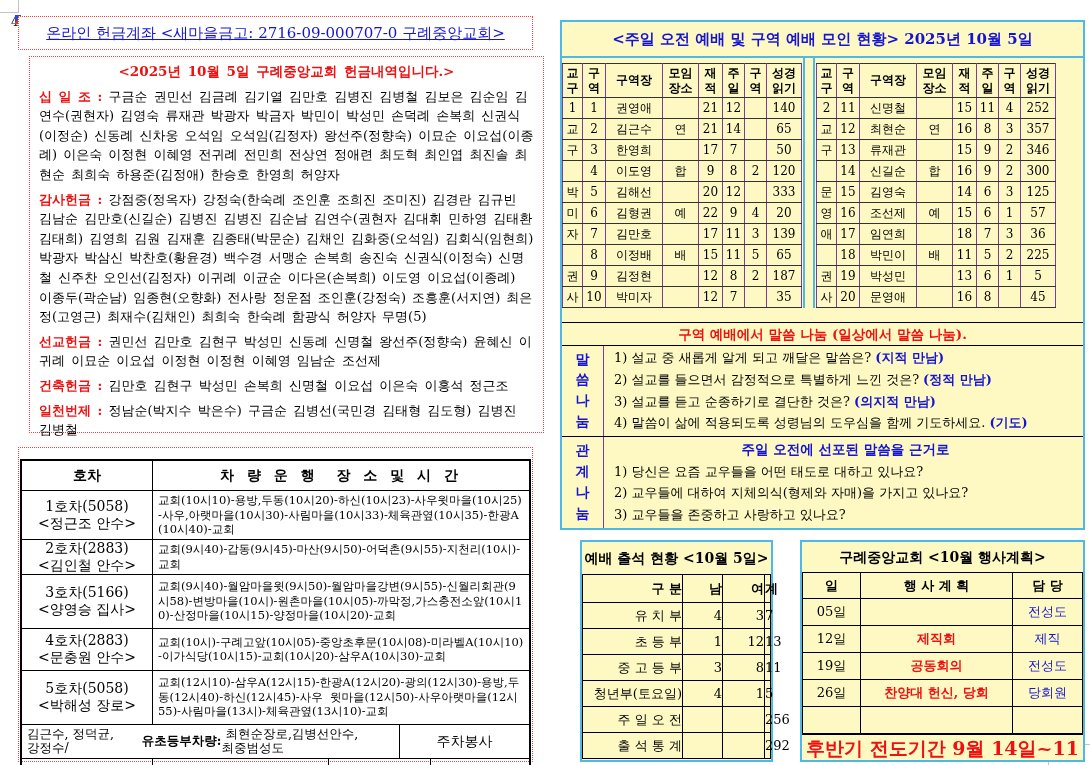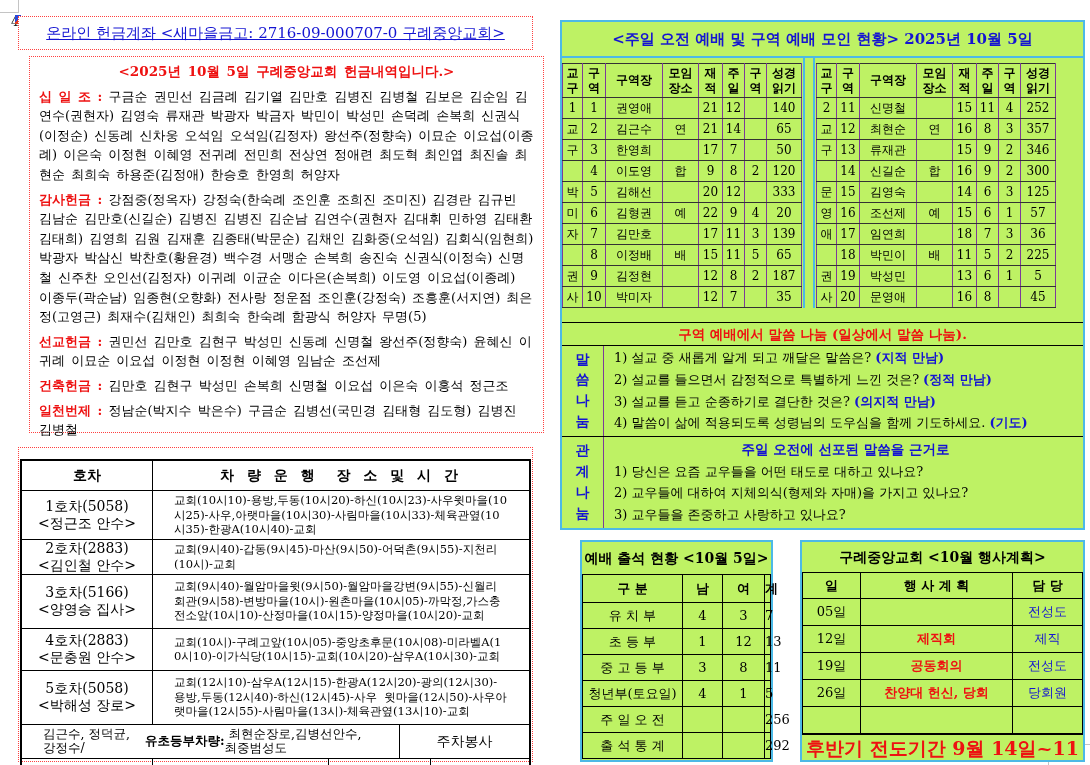--- a/index.html
+++ b/index.html
@@ -27,30 +27,30 @@
   .off .lab{color:var(--red);font-weight:bold}
 
   
   .boxC{left:18px;top:447px;width:515px;height:315px;padding:11px 1px 0 1px}
   .veh{border:2px solid #000;font-size:12.5px}
   .vrow{display:flex;border-top:1px solid #000;align-items:stretch}
   .vrow:first-child{border-top:0}
   .vcell{border-left:1px solid #000;display:flex;align-items:center}
   .vcell:first-child{border-left:0}
   .vc1{width:130px;flex-direction:column;justify-content:center;text-align:center;font-size:14px;line-height:17px}
-  .vc2{flex:1;padding:2px 21px;font-size:11.5px;line-height:14.5px;word-break:break-all;white-space:pre-wrap}
+  .vc2{flex:1;padding:2px 5px;font-size:11.5px;line-height:14.5px;word-break:break-all;white-space:pre-wrap}
   .vhead{height:29px;font-weight:bold}
   .vhead .vc2{font-size:14px;letter-spacing:4px;justify-content:center;word-break:keep-all}
   .h42{min-height:42px}.h30{min-height:30px}.h54{min-height:54px}.h25{min-height:25px}.h27{min-height:27px}
   .vmid{width:176px;justify-content:center;font-size:12.5px}
   .vmid2{width:102px;justify-content:center;font-size:12.5px}
   .vlast{flex:1;justify-content:center;font-size:12.5px}
 
   
-  .cyanbox{border:2px solid var(--cyan);background:#bef264}
+  .cyanbox{border:2px solid var(--cyan);background:#fef9c3}
   .boxR1{left:560px;top:20px;width:525px;height:510px;display:flex;flex-direction:column}
   .r1-title{height:36px;line-height:34px;text-align:center;color:var(--blue);font-weight:bold;
             font-size:15px;border-bottom:2px solid var(--cyan)}
   .grp-wrap{height:286px;display:flex;justify-content:flex-start;align-items:flex-start;padding-top:5px}
   table.group{border-collapse:collapse;font-size:12px;table-layout:fixed}
   table.group th,table.group td{border-left:1px solid var(--purple);border-right:1px solid var(--purple);
       border-top:1px solid #333;border-bottom:1px solid #333;text-align:center;padding:0 1px;
       word-break:break-all;overflow:hidden}
   table.group th{height:34px;line-height:15px;font-weight:bold}
   table.group td{height:21px}
@@ -68,21 +68,21 @@
   .qbody{flex:1;padding:2px 6px 2px 10px;display:flex;flex-direction:column;justify-content:space-around}
   .qline{font-size:13px}
   .qtag{color:var(--blue);font-weight:bold;margin-left:4px}
   .rel-head{text-align:center;color:var(--blue);font-weight:bold;font-size:13.5px}
 
   
   .boxR2{left:580px;top:540px;width:193px;height:222px}
   .boxR3{left:800px;top:540px;width:285px;height:222px}
   .sm-title{height:32px;line-height:32px;text-align:center;font-weight:bold;font-size:14px}
   table.att{border-collapse:collapse;width:100%;font-size:13px;table-layout:fixed;border:1px solid #000}
-  table.att th,table.att td{border:1px solid #000;text-align:center}
+  table.att th,table.att td{border:1px solid #000;text-align:right}
   table.att th{height:28px;font-weight:bold}
   table.att td{height:26px}
   .boxR3 .sm-title{height:30px;line-height:30px}
   table.evt{border-collapse:collapse;width:100%;font-size:13px;table-layout:fixed;border:1px solid #000}
   table.evt th,table.evt td{border:1px solid #000;text-align:center}
   table.evt th{height:26px;font-weight:bold}
   table.evt td{height:27px}
   table.evt td:nth-child(2){color:var(--red);font-weight:bold}
   table.evt td:nth-child(3){color:var(--blue)}
   .evt-footer{height:18px;line-height:26px;text-align:center;color:var(--red);font-weight:bold;

